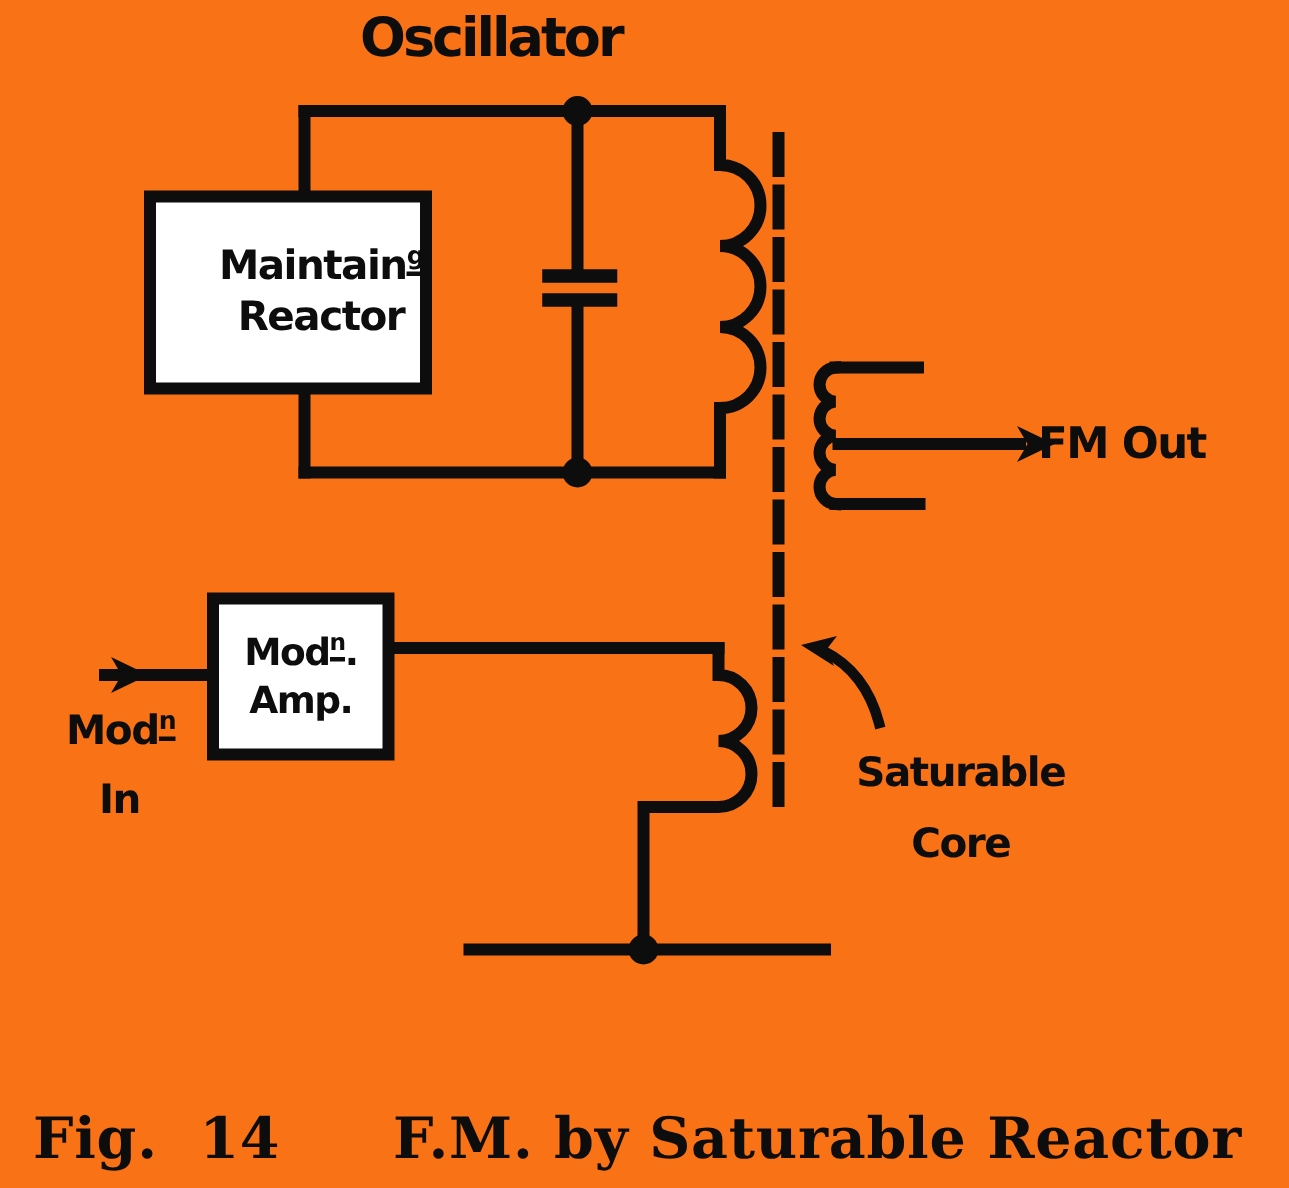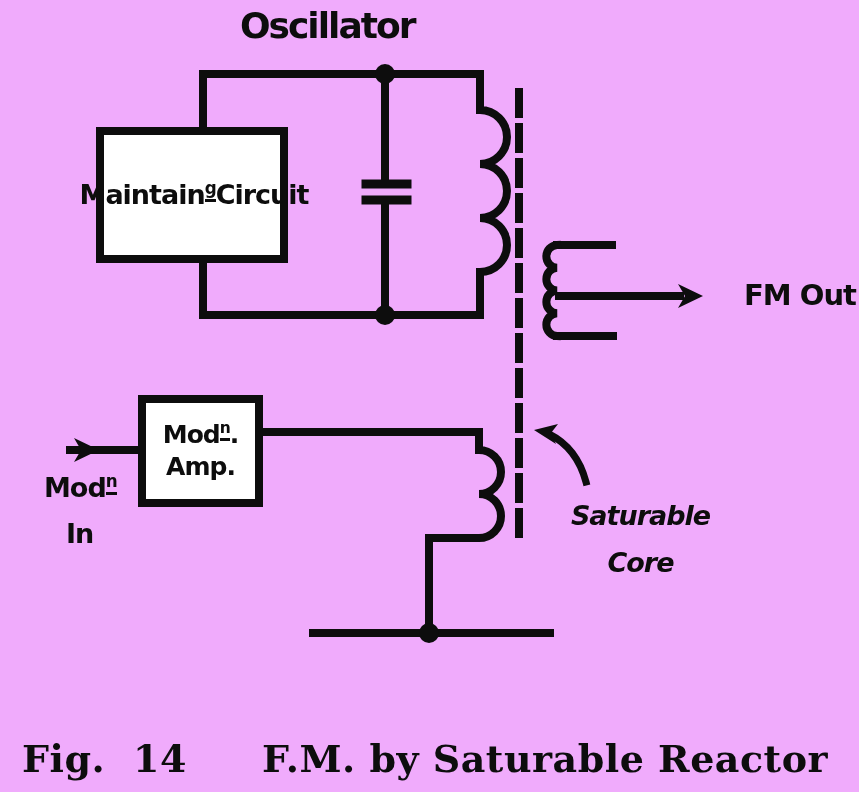--- a/index.html
+++ b/index.html
@@ -1,19 +1,19 @@
 <!DOCTYPE html>
 <html><head>
 <meta charset="utf-8">
 <style>
   html,body{margin:0;padding:0;background:#fff;}
   #stage{
     position:relative;
     width:859px;height:792px;
-    background:#f0abfc;
+    background:#f97316;
     overflow:hidden;
     font-family:"DejaVu Sans",sans-serif;
   }
   #wires{position:absolute;left:0;top:0;}
   .lbl{
     position:absolute;
     color:#0d0d0d;
     font-weight:bold;
     letter-spacing:-1px;
     line-height:1.15;
@@ -21,32 +21,32 @@
   }
   .lbl sup{
     font-size:62%;
     border-bottom:3px solid #0d0d0d;
     padding-bottom:1px;
     line-height:0;
   }
   #oscillator-title{left:240px;top:5px;font-size:36px;letter-spacing:-2px;}
   #maintaining-box-label{
     left:104px;top:131px;width:180px;height:128px;
-    display:flex;flex-direction:row;align-items:center;justify-content:center;
-    font-size:27px;text-align:center;line-height:1.25;
+    display:flex;flex-direction:column;align-items:center;justify-content:center;
+    font-size:27px;text-align:center;line-height:1.25;padding-left:20px;
   }
   #mod-amp-label{
     left:142px;top:399px;width:117px;height:104px;
     display:flex;flex-direction:column;align-items:center;justify-content:center;
     font-size:25px;text-align:left;line-height:1.3;
   }
   #mod-in-label{left:44px;top:472px;font-size:27px;}
   #mod-in-label .second-line{padding-left:22px;margin-top:15px;}
-  #fm-out-label{left:744px;top:279px;font-size:29px;}
-  #saturable-core-label{left:548px;top:492px;width:185px;text-align:center;font-size:27px;line-height:1.75;font-style:italic;}
+  #fm-out-label{left:692px;top:279px;font-size:29px;}
+  #saturable-core-label{left:548px;top:492px;width:185px;text-align:center;font-size:27px;line-height:1.75;}
   #dc-supply-label{left:142px;top:618px;font-size:27px;}
   .caption{
     font-family:"DejaVu Serif",serif;
     font-weight:bold;
     font-size:38px;
     letter-spacing:0.5px;
     color:#0d0d0d;
     position:absolute;
     white-space:nowrap;
   }
@@ -102,21 +102,21 @@
     <g>
       <path stroke-width="7" d="M586,482 Q577,448 549,434"></path>
       <polygon fill="#0d0d0d" stroke="none" points="534,430 558,424 551,433 556,444"></polygon>
     </g>
   </svg>
 
   <div class="lbl" id="oscillator-title">Oscillator</div>
 
   <div class="lbl" id="maintaining-box-label">
     <div><span>Maintain</span><sup>g</sup></div>
-    <div>Circuit</div>
+    <div>Reactor</div>
   </div>
 
   <div class="lbl" id="mod-amp-label">
     <div><span>Mod</span><sup>n</sup><span>.</span></div>
     <div>Amp.</div>
   </div>
 
   <div class="lbl" id="mod-in-label">
     <div><span>Mod</span><sup>n</sup></div>
     <div class="second-line">In</div>

